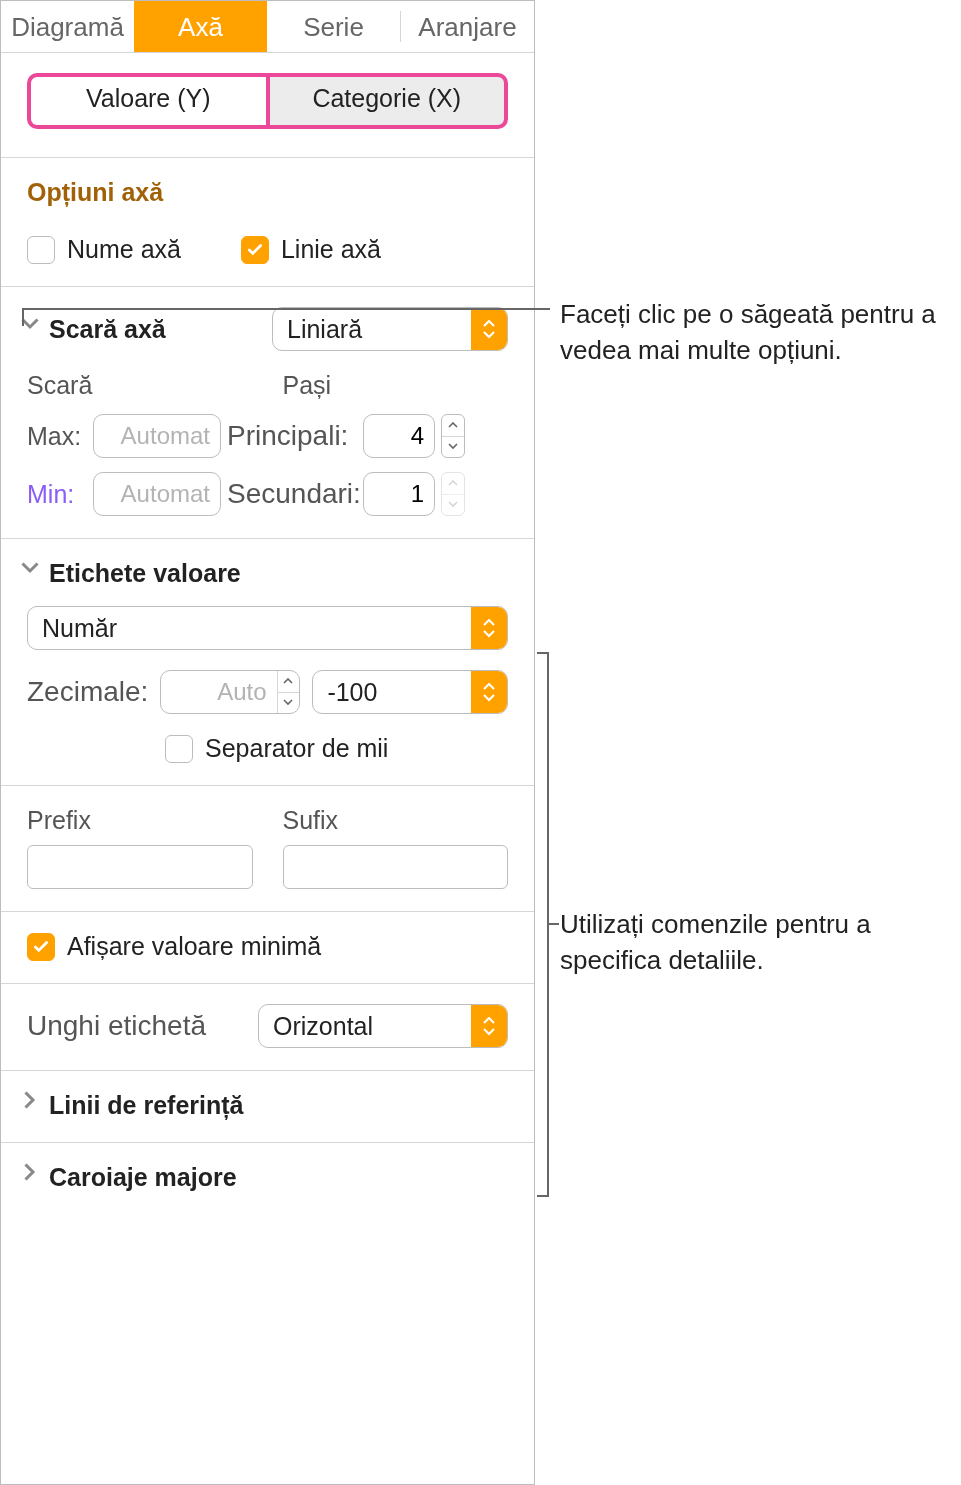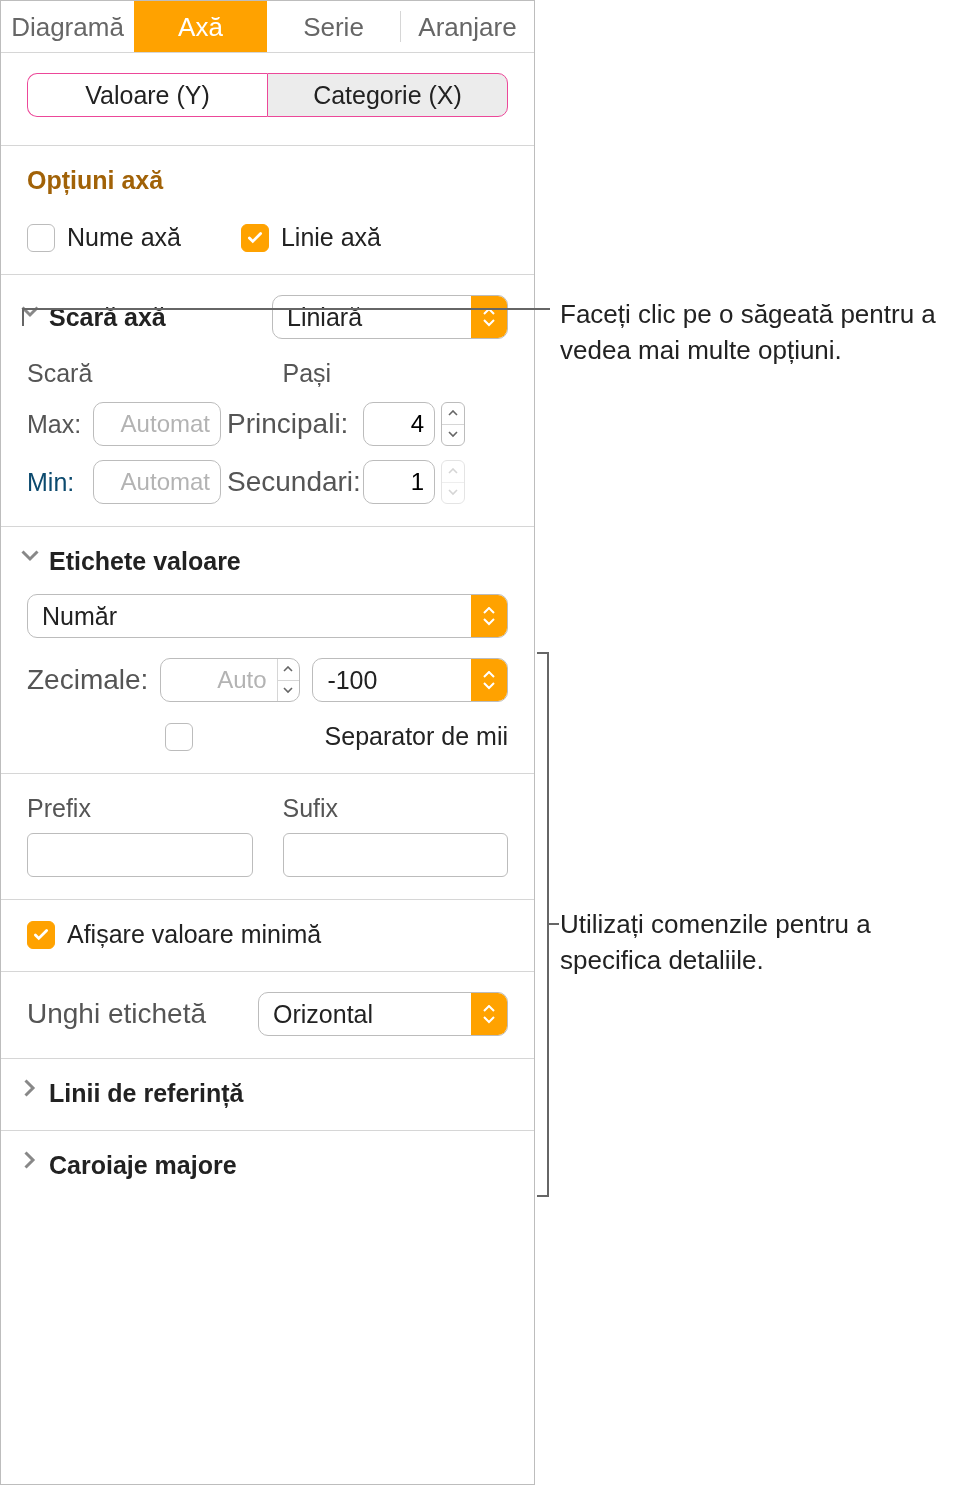--- a/index.html
+++ b/index.html
@@ -42,25 +42,25 @@
     width: 1px;
     background: #d6d6d6;
     margin: 10px 0;
   }
   .seg {
     display: flex;
     margin: 20px 26px 0 26px;
   }
   .seg .btn {
     flex: 1;
-    height: 44px;
+    height: 56px;
     line-height: 42px;
     text-align: center;
     font-size: 25px;
-    border: 1px solid #ec4899;
+    border: 4px solid #ec4899;
     background: #ececec;
     cursor: pointer;
   }
   .seg .btn:first-child {
     border-top-left-radius: 10px;
     border-bottom-left-radius: 10px;
     border-right: none;
   }
   .seg .btn:last-child {
     border-top-right-radius: 10px;
@@ -332,21 +332,21 @@
           </div>
         <div class="down">
             <svg viewBox="0 0 10 7">
               <path d="M1 1l4 4 4-4" stroke="#666" stroke-width="1.6" fill="none"></path>
             </svg>
           </div>
       </div>
     </div>
 
     <div style="display:grid; grid-template-columns: 60px 128px 130px 72px 26px; align-items:center; gap:6px; margin-top:14px;">
-      <span class="lbl" style="font-size:25px;color:#0c4a6e;">Min:</span>
+      <span class="lbl" style="font-size:25px;color:#8b5cf6;">Min:</span>
       <div class="numfield" style="width:128px;">
         <input placeholder="Automat" style="">
       </div>
       <span class="light-label">Secundari:</span>
       <div class="numfield" style="width:72px;">
         <input value="1" style="">
       </div>
       <div class="stepper disabled">
         <div class="up">
             <svg viewBox="0 0 10 7">
@@ -407,21 +407,21 @@
           <svg viewBox="0 0 12 8">
               <path d="M1 6l5-5 5 5" stroke="#fff" stroke-width="2" fill="none"></path>
             </svg>
           <svg viewBox="0 0 12 8">
               <path d="M1 1l5 5 5-5" stroke="#fff" stroke-width="2" fill="none"></path>
             </svg>
         </span>
       </div>
     </div>
 
-    <div class="row" style="margin-top:20px; margin-left:138px;justify-content:space-between;">
+    <div class="row" style="margin-top:20px; margin-left:138px;">
       <div class="cb">
         
       </div>
       <span class="cb-label">Separator de mii</span>
     </div>
   </div>
 
   <div class="section">
     <div class="grid-2col">
       <div>

